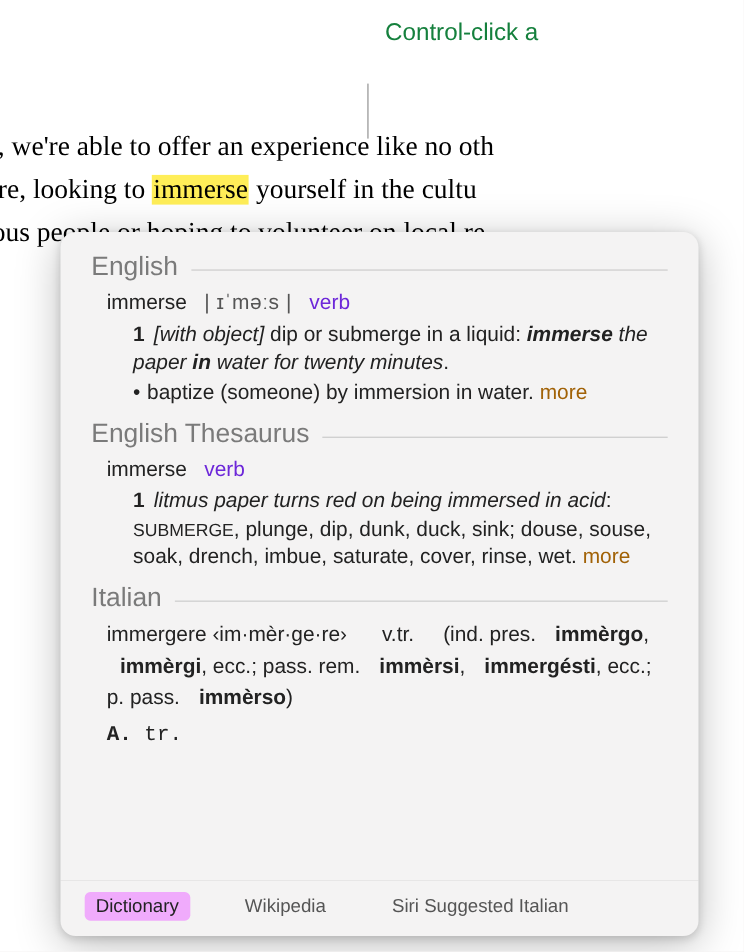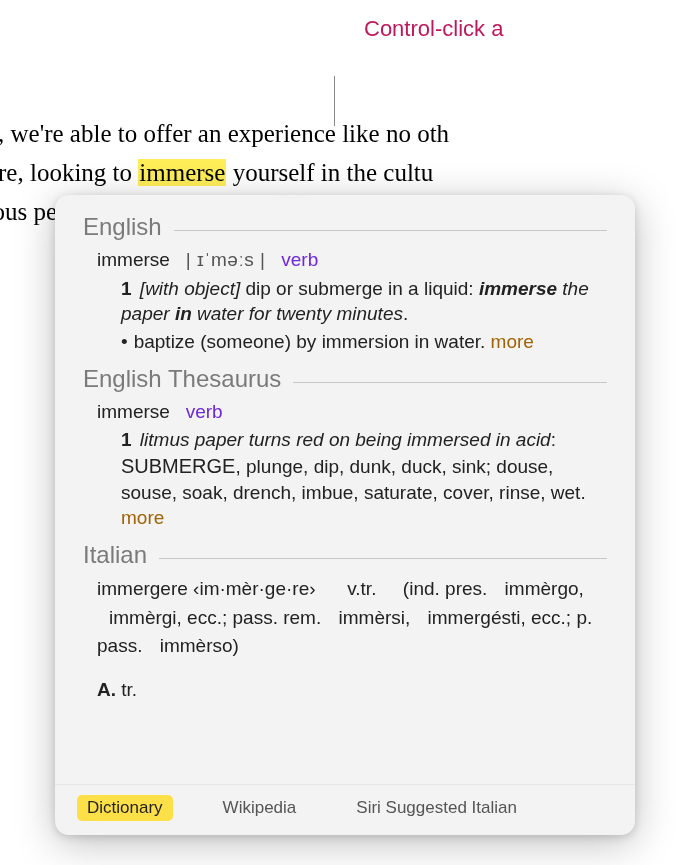--- a/index.html
+++ b/index.html
@@ -11,23 +11,23 @@
       font-family: -apple-system, BlinkMacSystemFont, "Helvetica Neue", Arial, sans-serif;
       width: 676px;
       height: 865px;
       background: #ffffff;
       position: relative;
       overflow: hidden;
     }
     .callout {
       position: absolute;
       top: 15px;
-      left: 364px;
+      left: 350px;
       font-size: 22px;
-      color: #be185d;
+      color: #15803d;
       line-height: 1.3;
     }
     .callout-line {
       position: absolute;
       top: 76px;
       left: 334px;
       width: 1px;
       height: 50px;
       background: #888;
     }
@@ -43,21 +43,21 @@
     }
     .bg-line {
       white-space: nowrap;
     }
     .highlight {
       background: #ffee58;
       padding: 0 1px;
     }
     .popup {
       position: absolute;
-      top: 195px;
+      top: 211px;
       left: 55px;
       width: 580px;
       height: 640px;
       background: #f4f3f3;
       border-radius: 14px;
       box-shadow: 0 8px 40px rgba(0,0,0,0.25), 0 2px 8px rgba(0,0,0,0.15);
       display: flex;
       flex-direction: column;
       overflow: hidden;
     }
@@ -154,53 +154,54 @@
     .thes-body {
       margin-left: 38px;
       margin-right: 8px;
     }
     .thes-example {
       font-style: italic;
     }
     .thes-syn-lead {
       font-variant: small-caps;
       text-transform: uppercase;
-      font-size: 20px;
+      font-size: 16px;
       text-align: right;
     }
     .italian-head {
       margin-left: 14px;
       line-height: 1.5;
     }
     .bold {
-      font-weight: 400;
+      font-weight: 700;
       padding-left: 12px;
     }
     .abbrev {
       font-weight: 600;
       margin-left: 14px;
-      margin-top: 16px;
+      margin-top: 6px;
       display: inline-block;
+      font-family: Liberation Mono, monospace;
     }
     .bottom-tabs {
       display: flex;
       align-items: center;
       gap: 40px;
       padding: 10px 22px 14px 22px;
       border-top: 1px solid rgba(0,0,0,0.05);
       font-size: 17px;
       color: #555;
     }
     .tab {
       cursor: pointer;
       padding: 3px 10px;
       border-radius: 5px;
     }
     .tab.active {
-      background: #fde047;
+      background: #f0abfc;
       color: #222;
     }
   </style>
 </head>
 <body>
 
 <div class="callout">
   <div>Control-click a</div>
 </div>
 <div class="callout-line"></div>

